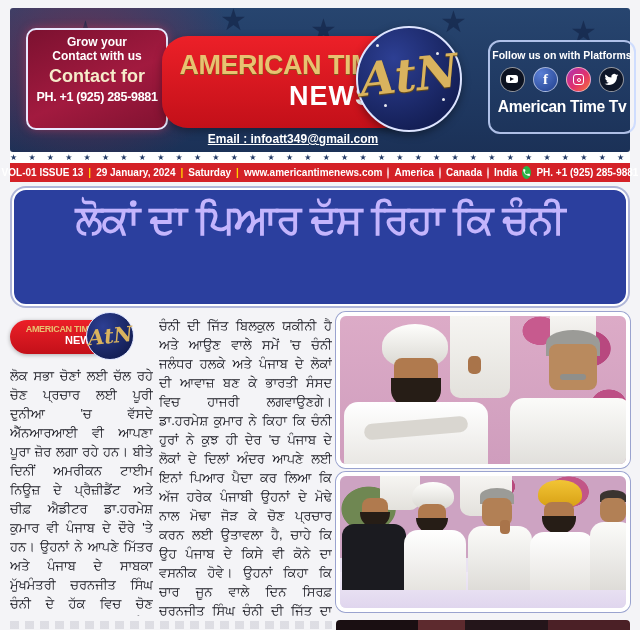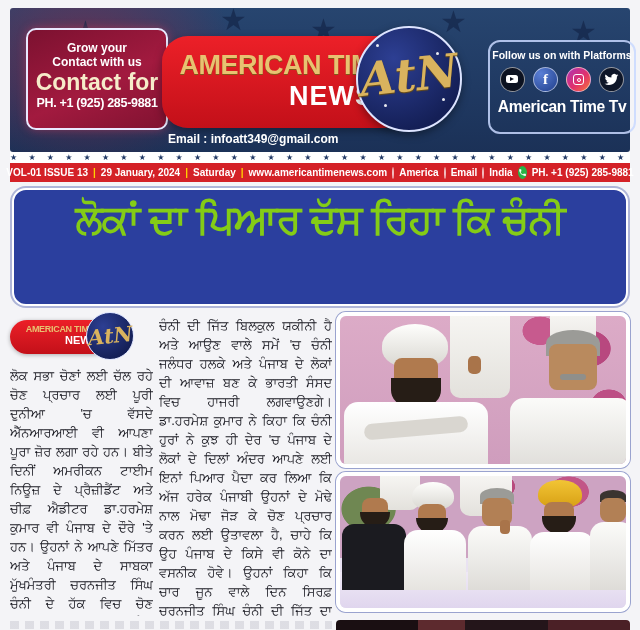--- a/index.html
+++ b/index.html
@@ -10,38 +10,38 @@
 
   
   .header { left:10px; top:8px; width:620px; height:144px;
     background: radial-gradient(220px 160px at 12% 35%, rgba(164,34,62,.55), rgba(164,34,62,0) 70%),
                 linear-gradient(180deg,#27456f 0%, #203a63 55%, #1b3157 100%);
     border-radius:3px; }
   .hstar { position:absolute; color:#16294d; opacity:.8; font-size:30px; }
 
   .ad-box { left:16px; top:20px; width:142px; height:102px; border:2px solid #e9e9ff; border-radius:10px;
     background: linear-gradient(155deg,#7c1130 0%, #a21a3f 55%, #811231 100%);
-    box-shadow:0 0 10px rgba(220,60,90,.45); text-align:center; color:#fff; padding-top:11px; }
+    box-shadow:0 0 10px rgba(220,60,90,.45); text-align:center; color:#fff; padding-top:5px; }
   .ad-l1 { font-size:12px; font-weight:700; line-height:14px; }
-  .ad-l2 { font-size:23px; font-weight:700; color:#f6ecca; line-height:20px; margin-top:3px; }
+  .ad-l2 { font-size:18px; font-weight:700; color:#f6ecca; line-height:20px; margin-top:3px; }
   .ad-ph { font-size:12.5px; font-weight:700; margin-top:4px; letter-spacing:-0.3px; }
 
   .brand-plate { left:152px; top:28px; width:246px; height:92px; border-radius:26px;
     background: linear-gradient(180deg,#ec2028 0%, #c31019 100%); box-shadow:0 3px 8px rgba(0,0,0,.35); padding-top:14px; }
   .brand-l1 { font-size:27px; font-weight:800; color:#e8c271; text-align:center; letter-spacing:-0.5px;
     text-shadow:0 1px 0 #7e5a18; }
   .brand-l2 { font-size:27px; font-weight:800; color:#ffffff; text-align:right; padding-right:34px; letter-spacing:1px; line-height:30px; }
   .brand-circle { left:346px; top:18px; width:106px; height:106px; border-radius:50%;
     background: radial-gradient(circle at 35% 30%, #2d3f93, #141f56 75%);
     border:2.5px solid #dde4ff; box-shadow:0 3px 8px rgba(0,0,0,.4); }
   .monogram { position:absolute; left:0; right:0; top:20px; text-align:center;
     font-family:"DejaVu Serif", serif; font-style:italic; font-weight:bold; font-size:46px; color:#d9b35e;
     text-shadow:0 1px 1px #6e4f12; transform:rotate(-6deg); }
   .cdot { position:absolute; width:3px; height:3px; border-radius:50%; background:#fff; opacity:.9; }
-  .email-line { left:158px; top:124px; width:250px; color:#fff; font-weight:700; font-size:12px; }
+  .email-line { left:158px; top:124px; width:250px; text-align:center; color:#fff; font-weight:700; font-size:12px;text-decoration:underline; }
 
   .social-box { left:478px; top:32px; width:148px; height:94px; border:2px solid rgba(200,216,255,.85); border-radius:12px; text-align:center; }
   .social-title { color:#fff; font-size:10.5px; font-weight:700; margin-top:7px; }
   .icon-row { display:flex; justify-content:center; gap:8px; margin-top:6px; }
   .sicon { width:25px; height:25px; border-radius:50%; position:relative; border:1.5px solid rgba(255,255,255,.55); }
   .sicon.yt { background:#0c1220; }
   .yt-btn { position:absolute; left:5px; top:7px; width:12px; height:8px; background:#fff; border-radius:2.5px; }
   .yt-tri { position:absolute; left:9px; top:9px; width:0; height:0; border-left:4px solid #0c1220; border-top:2px solid transparent; border-bottom:2px solid transparent; }
   .sicon.fb { background: radial-gradient(circle at 30% 25%, #5a7fd6, #2f4f9e 75%); color:#fff; font-weight:800; font-size:15px; line-height:22px; font-family:"Liberation Serif",serif; }
   .sicon.ig { background: linear-gradient(135deg,#ad35b5 0%, #e1306c 55%, #f77737 100%); }
@@ -58,21 +58,21 @@
   .sep { color:#ffd200; font-weight:800; }
   .flag { width:12px; height:12px; border-radius:50%; display:inline-block; position:relative; overflow:hidden; border:1px solid rgba(255,255,255,.7); }
   .flag-us { background: repeating-linear-gradient(180deg,#b22234 0 1.6px, #fff 1.6px 3.2px); }
   .flag-us i { position:absolute; left:0; top:0; width:55%; height:45%; background:#3c3b6e; }
   .flag-ca { background: linear-gradient(90deg,#d52b1e 0 28%, #fff 28% 72%, #d52b1e 72%); }
   .flag-in { background: linear-gradient(180deg,#f8992e 0 34%, #fff 34% 66%, #128807 66%); }
   .phone-ic { width:13px; height:13px; border-radius:50%; background:#28b446; display:inline-flex; align-items:center; justify-content:center; }
 
   
   .headline-box { left:12px; top:188px; width:616px; height:118px; background:#2b3f9e; border:2px solid #ffffff;
-    border-radius:14px; box-shadow:0 0 0 2px rgba(43,63,158,.35); text-align:center; color:#84cc16; overflow:hidden; }
+    border-radius:14px; box-shadow:0 0 0 2px rgba(43,63,158,.35); text-align:center; color:#c4b5fd; overflow:hidden; }
   .headline-box div { font-size:40px; font-weight:800; line-height:55px; letter-spacing:-1px; white-space:nowrap; }
 
   .watermark { left:226px; top:294px; font-size:44px; font-weight:800; color:rgba(138,143,155,.5); z-index:40; letter-spacing:1px; }
 
   
   .mini-plate { left:10px; top:320px; width:100px; height:34px; border-radius:17px;
     background:linear-gradient(180deg,#ec2028,#c31019); padding-top:4px; box-shadow:0 1px 4px rgba(0,0,0,.3); }
   .mini-l1 { font-size:9px; font-weight:800; color:#e8c271; text-align:center; letter-spacing:-0.3px; }
   .mini-l2 { font-size:11px; font-weight:800; color:#fff; text-align:right; padding-right:12px; line-height:12px; }
   .mini-circle { left:86px; top:312px; width:48px; height:48px; border-radius:50%;
@@ -181,21 +181,21 @@
     <span>29 January, 2024</span>
     <span class="sep">|</span>
     <span>Saturday</span>
     <span class="sep">|</span>
     <span>www.americantimenews.com</span>
     <span class="flag flag-us">
         <i></i>
       </span>
     <span>America</span>
     <span class="flag flag-ca"></span>
-    <span>Email</span>
+    <span>Canada</span>
     <span class="flag flag-in"></span>
     <span>India</span>
     <span class="phone-ic">
       <svg width="9" height="9" viewBox="0 0 24 24">
           <path fill="#fff" d="M6.6 10.8c1.5 3 3.6 5.1 6.6 6.6l2.2-2.2c.3-.3.7-.4 1-.2 1.1.4 2.3.6 3.6.6.6 0 1 .4 1 1V20c0 .6-.4 1-1 1C10.6 21 3 13.4 3 4c0-.6.4-1 1-1h3.5c.6 0 1 .4 1 1 0 1.2.2 2.4.6 3.6.1.3 0 .7-.2 1l-2.3 2.2z"></path>
         </svg>
     </span>
     <span>PH. +1 (925) 285-9881</span>
   </div>
 

